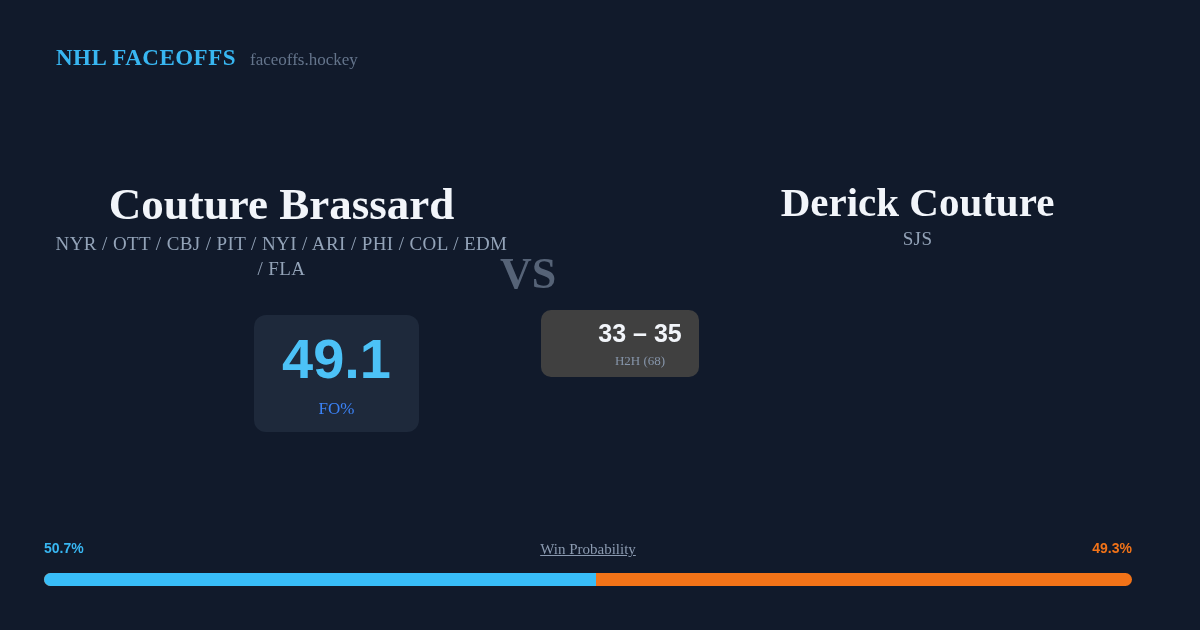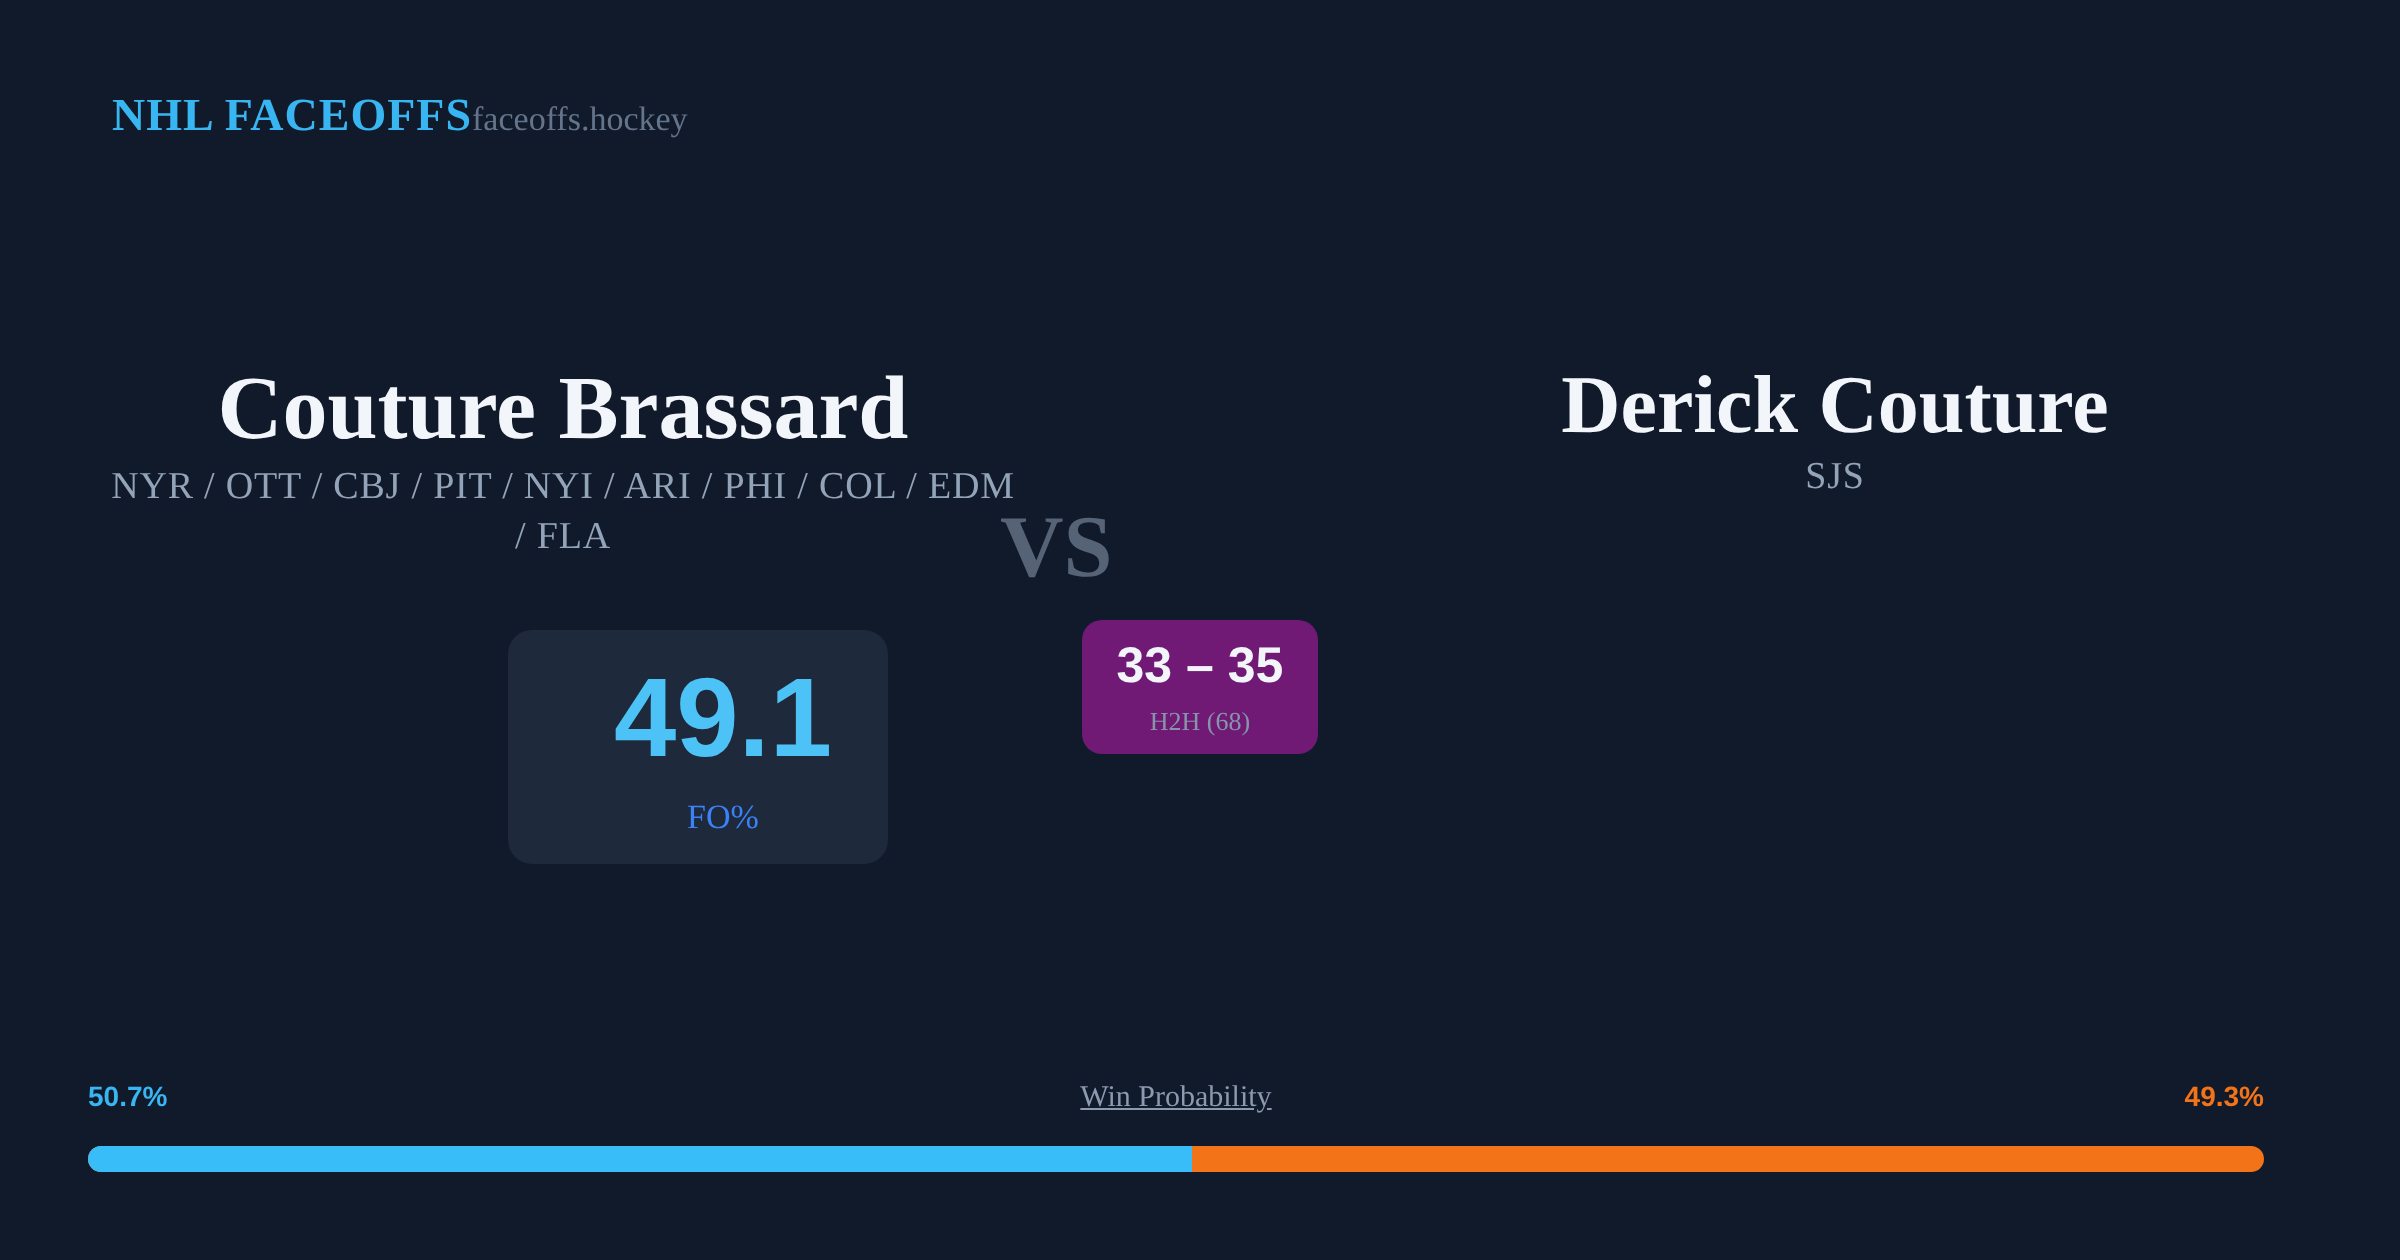--- a/index.html
+++ b/index.html
@@ -23,21 +23,21 @@
     background: #111a2b;
   }
 
   
   .header {
     position: absolute;
     left: 56px;
     top: 46px;
     display: flex;
     align-items: baseline;
-    gap: 0;
+    gap: 14px;
   }
   .brand {
     font-family: "Liberation Serif", serif;
     font-weight: bold;
     font-size: 23px;
     letter-spacing: 0.5px;
     color: #38b6f1;
     line-height: 1;
   }
   .brand-domain {
@@ -87,21 +87,20 @@
 
   
   .fo-card {
     position: absolute;
     background: #1e293b;
     border-radius: 12px;
     display: flex;
     flex-direction: column;
     align-items: center;
     justify-content: center;
-    padding-left: 25px;
   }
   .fo-card-left {
     left: 200px;
     top: 135px;
     width: 165px;
     height: 117px;
   }
   .fo-value {
     font-family: "Liberation Sans", sans-serif;
     font-weight: bold;
@@ -131,26 +130,27 @@
     color: #566377;
     line-height: 1;
     margin-top: 72px;
   }
   .h2h-box {
     position: absolute;
     left: 41px;
     top: 130px;
     width: 118px;
     height: 67px;
-    background: #701a75;
+    background: #404040;
     border-radius: 10px;
     display: flex;
     flex-direction: column;
     align-items: center;
     justify-content: center;
+    padding-left: 40px;
   }
   .h2h-score {
     font-family: "Liberation Sans", sans-serif;
     font-weight: bold;
     font-size: 25px;
     color: #f2f5fa;
     line-height: 1;
     white-space: nowrap;
   }
   .h2h-label {

